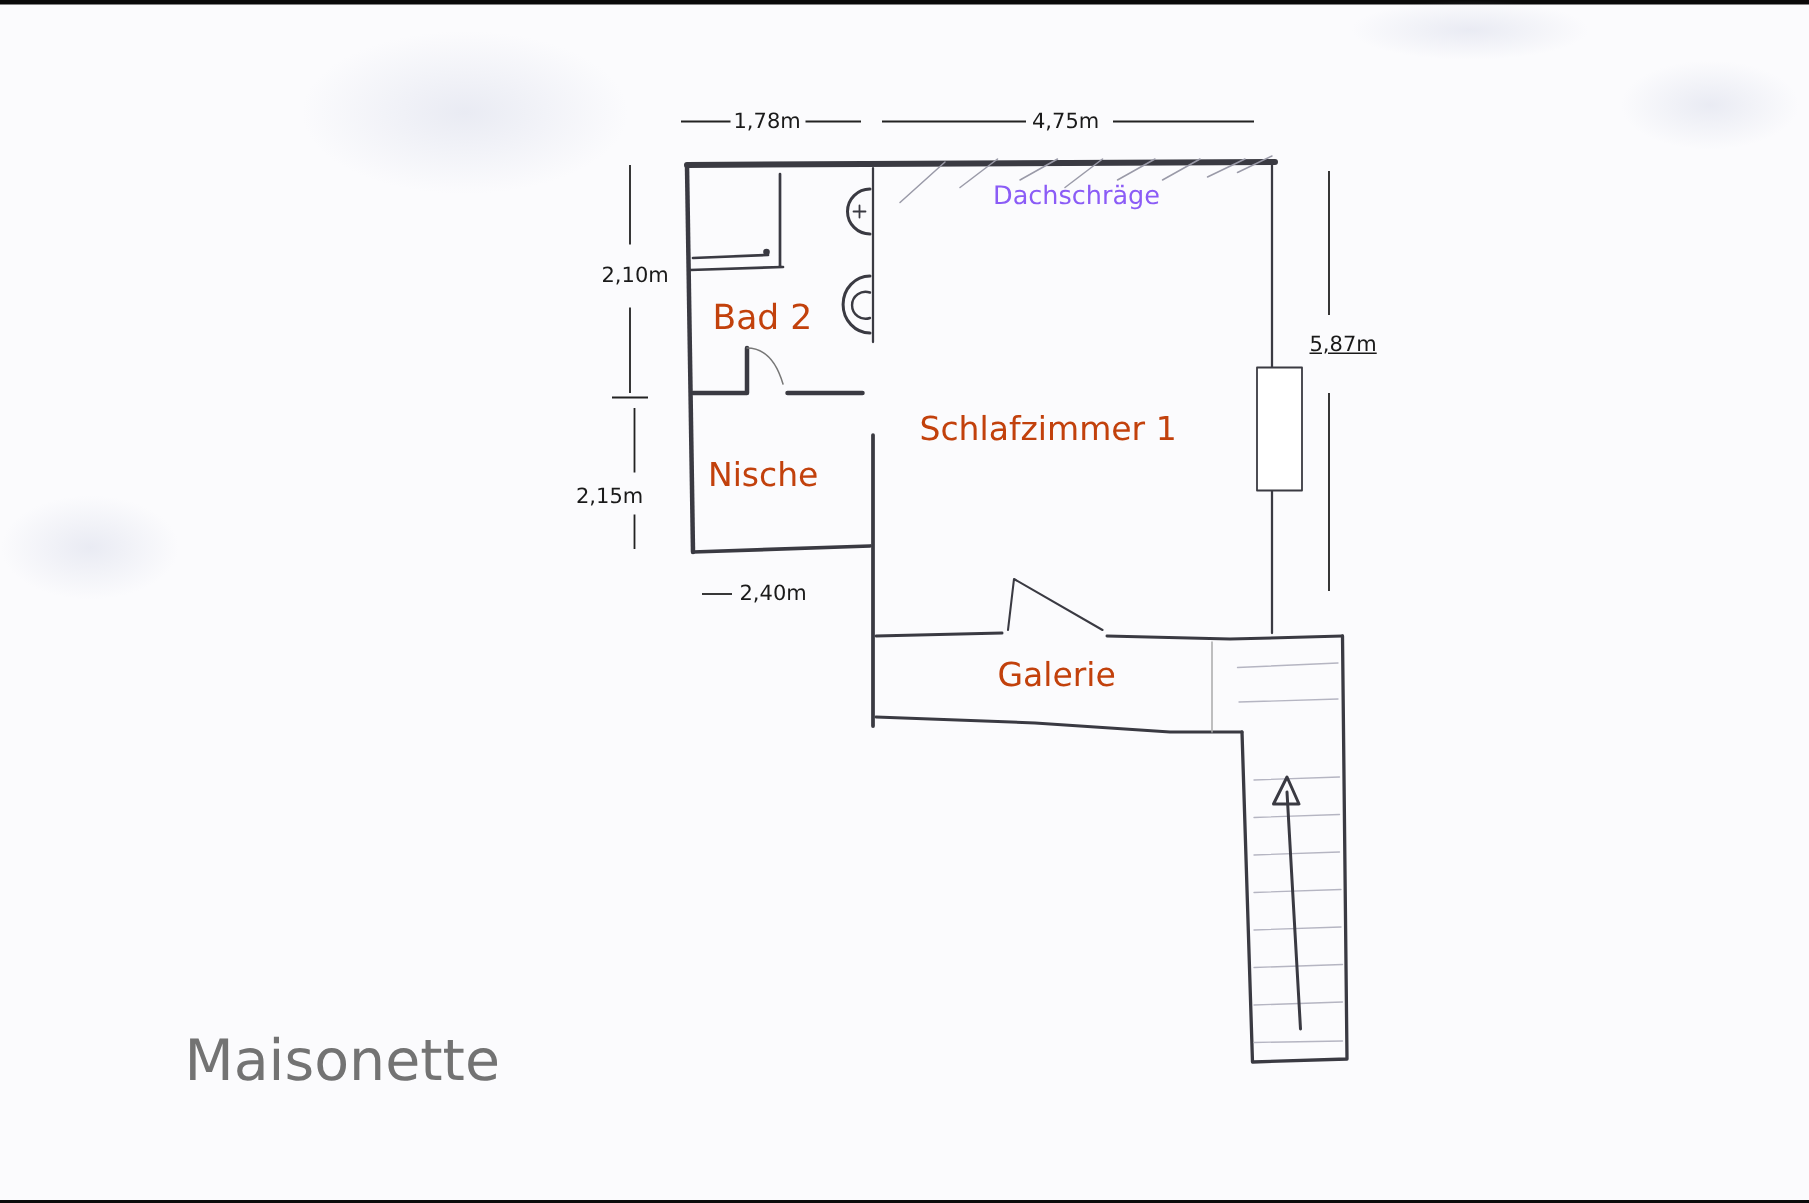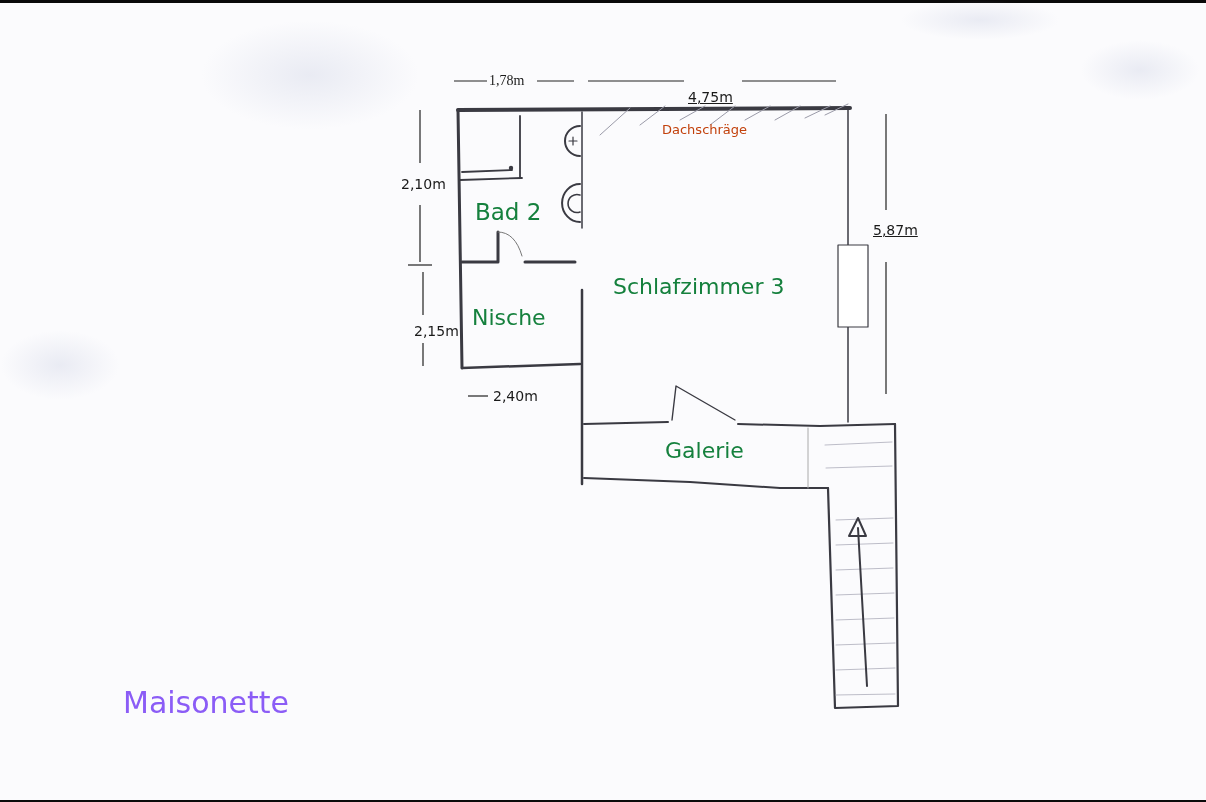--- a/index.html
+++ b/index.html
@@ -8,23 +8,23 @@
       background: #fbfbfd;
       font-family: "DejaVu Sans", "Liberation Sans", sans-serif;
       color: #111;
     }
     .frame-top { position: absolute; left: 0; top: 0; width: 1206px; height: 3px; background: #0a0a0a; }
     .frame-bottom { position: absolute; left: 0; bottom: 0; width: 1206px; height: 2px; background: #0a0a0a; }
     .smudge { position: absolute; border-radius: 50%; background: radial-gradient(ellipse at center, rgba(200,205,225,0.35), rgba(255,255,255,0) 70%); }
     svg.plan { position: absolute; left: 0; top: 0; }
     .lbl { position: absolute; white-space: nowrap; line-height: 1; }
     .dim { font-size: 14px; color: #1a1a1a; }
-    .room { font-size: 22px; color: #15803d; }
-    .small { font-size: 13px; color: #c2410c; }
-    .title { font-size: 30px; color: #8b5cf6; }
+    .room { font-size: 22px; color: #c2410c; }
+    .small { font-size: 17px; color: #8b5cf6; }
+    .title { font-size: 38px; color: #737373; }
   </style>
 </head>
 <body>
 
 <div class="frame-top"></div>
 <div class="frame-bottom"></div>
 
 <div class="smudge" style="left:200px;top:20px;width:220px;height:110px;"></div>
 <div class="smudge" style="left:1080px;top:40px;width:120px;height:60px;"></div>
 <div class="smudge" style="left:0px;top:330px;width:120px;height:70px;"></div>
@@ -98,27 +98,27 @@
     <path d="M454 81 L487 81 M537 81 L574 81"></path>
     <path d="M588 81 L684 81 M742 81 L836 81"></path>
     <path d="M420 110 L420 163 M420 205 L420 262"></path>
     <path d="M408 265 L432 265"></path>
     <path d="M423 272 L423 315 M423 343 L423 366"></path>
     <path d="M468 396 L488 396"></path>
     <path d="M886 114 L886 210 M886 262 L886 394"></path>
   </g>
 </svg>
 
-<div class="lbl dim" style="left:489px;top:74px;font-family:Liberation Serif, serif;">1,78m</div>
-<div class="lbl dim" style="left:688px;top:90px;text-decoration:underline;">4,75m</div>
+<div class="lbl dim" style="left:489px;top:74px;">1,78m</div>
+<div class="lbl dim" style="left:688px;top:74px;">4,75m</div>
 <div class="lbl dim" style="left:401px;top:177px;">2,10m</div>
-<div class="lbl dim" style="left:414px;top:324px;">2,15m</div>
+<div class="lbl dim" style="left:384px;top:324px;">2,15m</div>
 <div class="lbl dim" style="left:493px;top:389px;">2,40m</div>
 <div class="lbl dim" style="left:873px;top:223px;text-decoration:underline;">5,87m</div>
 
 <div class="lbl small" style="left:662px;top:123px;">Dachschräge</div>
 
 <div class="lbl room" style="left:475px;top:201px;font-size:23px;">Bad 2</div>
 <div class="lbl room" style="left:472px;top:307px;">Nische</div>
-<div class="lbl room" style="left:613px;top:276px;">Schlafzimmer 3</div>
+<div class="lbl room" style="left:613px;top:276px;">Schlafzimmer 1</div>
 <div class="lbl room" style="left:665px;top:440px;">Galerie</div>
 
 <div class="lbl title" style="left:123px;top:688px;">Maisonette</div>
 
 </body></html>

